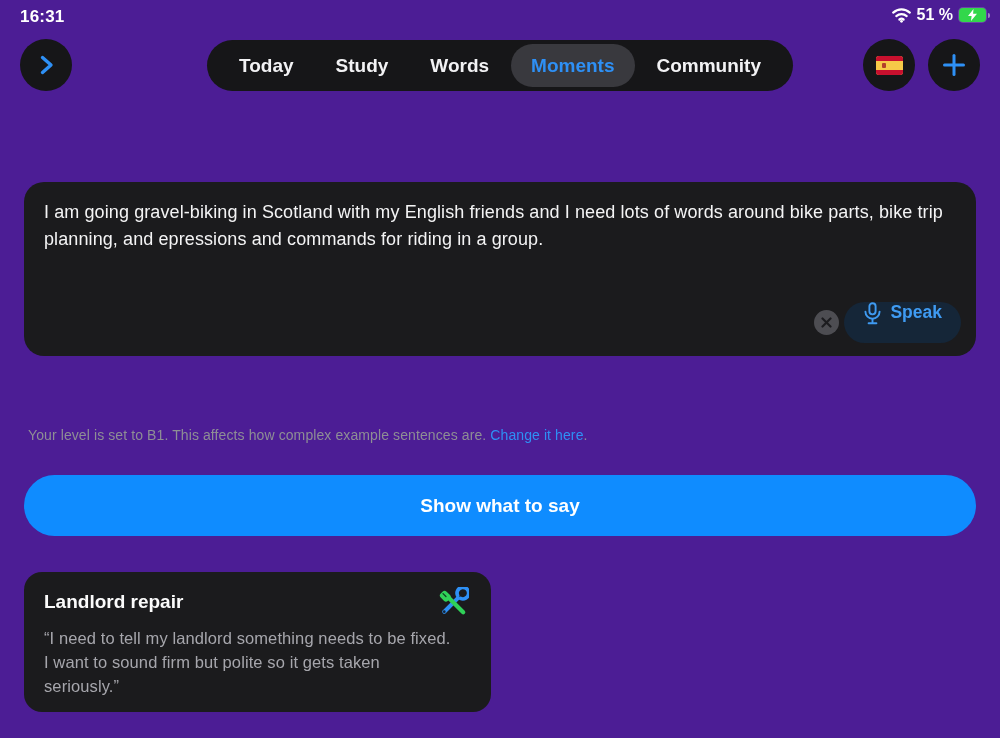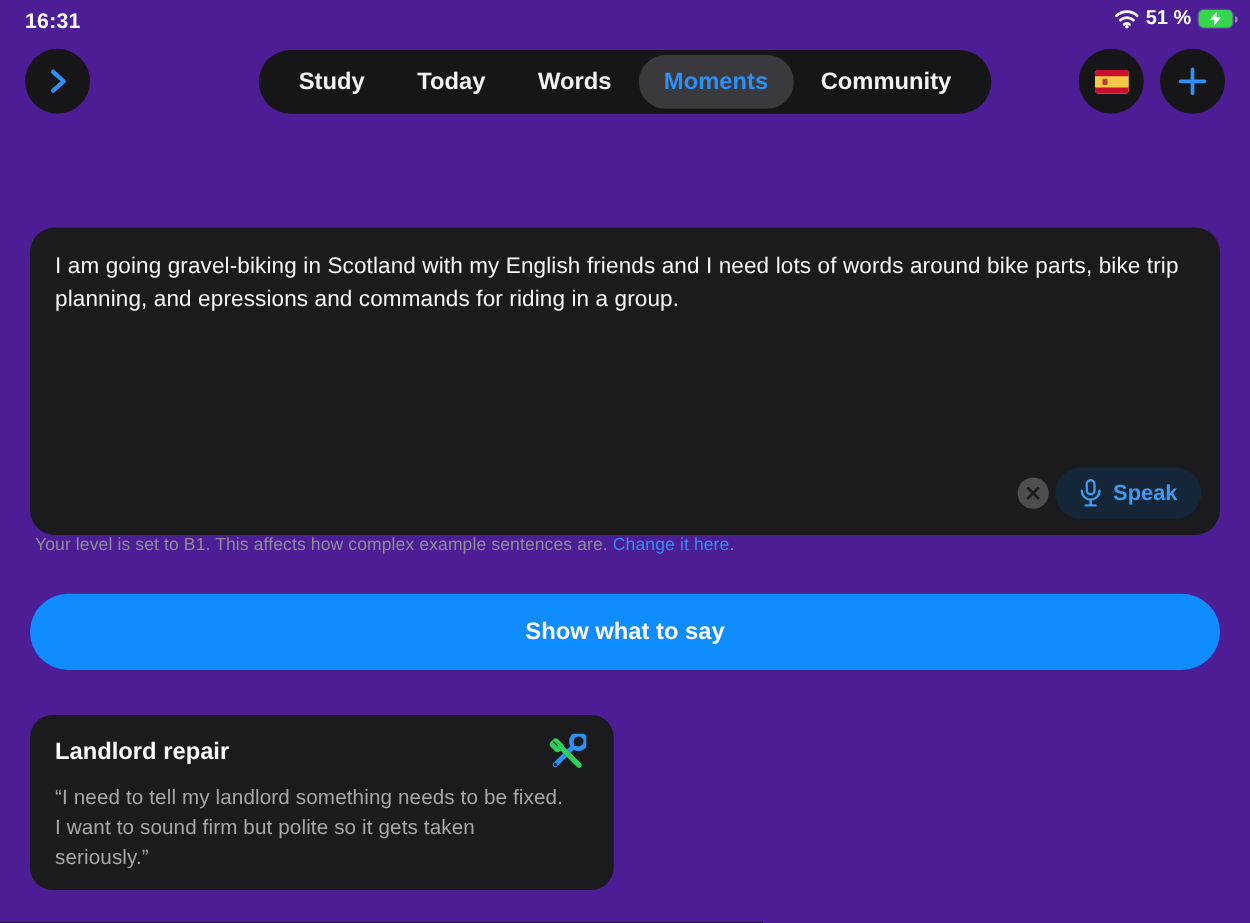--- a/index.html
+++ b/index.html
@@ -76,40 +76,40 @@
   
   .page-title {
     position: absolute; left: 0; right: 0; top: 120px;
     text-align: center;
     font-size: 23px; font-weight: 700; color: #2e90f5;
   }
 
   
   .composer {
     position: absolute; left: 24px; top: 182px;
-    width: 952px; height: 246px;
+    width: 952px; height: 174px;
     background: #1b1b1d; border-radius: 20px;
   }
   .composer-text {
     position: absolute; left: 20px; top: 17px; width: 908px;
     font-size: 18px; line-height: 26.5px; color: #f4f4f5;
     letter-spacing: .1px;
   }
   .clear-btn {
     position: absolute; right: 137px; bottom: 21px;
     width: 25px; height: 25px; border-radius: 50%;
     background: #4d4d52;
     display: flex; align-items: center; justify-content: center;
     cursor: pointer;
   }
   .speak-btn {
     position: absolute; right: 15px; bottom: 13px;
     height: 41px; padding: 0 19px;
     background: #152638; border-radius: 21px;
-    display: flex; align-items: center; gap: 8px;
+    display: flex; gap: 8px;
     cursor: pointer;
   }
   .speak-label { font-size: 17.5px; font-weight: 600; color: #3f9bf2; }
 
   
   .level-note {
     position: absolute; left: 28px; top: 427px;
     font-size: 14px; color: #8e8e95; letter-spacing: .1px;
   }
   .level-note .link { color: #2e90f5; cursor: pointer; }
@@ -169,22 +169,22 @@
 
   <div class="circle-btn back-btn">
     <span style="display:flex;">
       <svg width="26" height="26" viewBox="0 0 26 26">
         <polyline points="9.5,5.5 18,13 9.5,20.5" fill="none" stroke="#2e90f5" stroke-width="3.4" stroke-linecap="round" stroke-linejoin="round"></polyline>
       </svg>
     </span>
   </div>
 
   <div class="tabbar">
+    <div class="tab">Today</div>
     <div class="tab">Study</div>
-    <div class="tab">Today</div>
     <div class="tab">Words</div>
     <div class="tab active">Moments</div>
     <div class="tab">Community</div>
   </div>
 
   <div class="circle-btn flag-btn">
     <span class="flag">
         <span class="emblem"></span>
       </span>
   </div>

